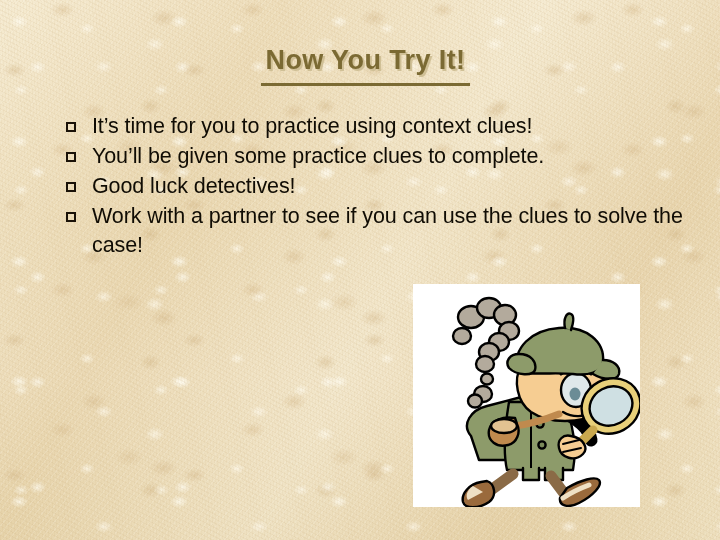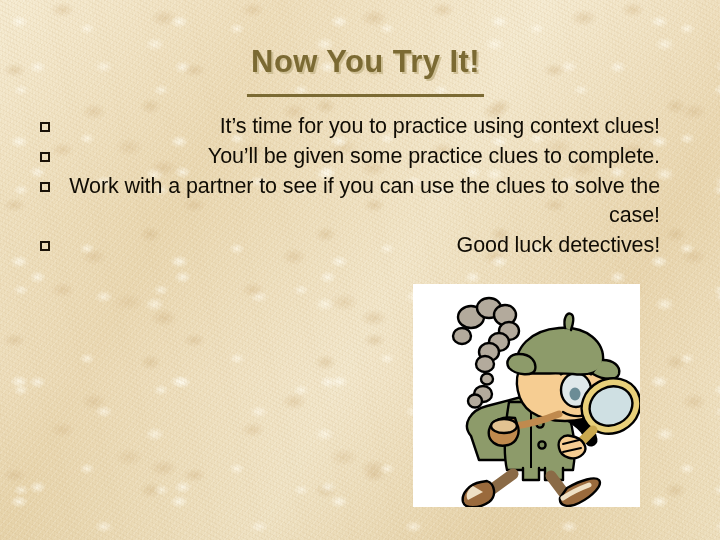--- a/index.html
+++ b/index.html
@@ -50,38 +50,37 @@
   
   #title-block {
     position:absolute;
     left:0; top:46px;
     width:720px;
     text-align:center;
   }
   #title-text {
     display:inline-block;
     font-family:"Liberation Sans", sans-serif;
-    font-size:31px;
+    font-size:27px;
     font-weight:bold;
     letter-spacing:.4px;
     color:#7b6a33;
     text-shadow:2px 2px 0 rgba(205,190,148,.95);
     border-bottom:3px solid #7b6a33;
-    padding:0 4px 15px 4px;
+    padding:0 4px 9px 4px;
     line-height:1.05;
     white-space:nowrap;
     margin-left:11px;
   }
 
   
   #body-block {
     position:absolute;
-    left:40px; top:112px;
+    left:66px; top:112px;
     width:620px;
-    text-align:right;
   }
   .bullet-row {
     display:flex;
     align-items:flex-start;
     margin-bottom:1px;
   }
   .bullet-marker {
     flex:0 0 auto;
     width:10px; height:10px;
     border:2px solid #1a1208;
@@ -124,26 +123,26 @@
       <span class="bullet-text">It’s time for you to practice using context clues!</span>
     </div>
 
     <div class="bullet-row">
       <span class="bullet-marker"></span>
       <span class="bullet-text">You’ll be given some practice clues to complete.</span>
     </div>
 
     <div class="bullet-row">
       <span class="bullet-marker"></span>
+      <span class="bullet-text">Good luck detectives!</span>
+    </div>
+
+    <div class="bullet-row">
+      <span class="bullet-marker"></span>
       <span class="bullet-text">Work with a partner to see if you can use the clues to solve the case!</span>
-    </div>
-
-    <div class="bullet-row">
-      <span class="bullet-marker"></span>
-      <span class="bullet-text">Good luck detectives!</span>
     </div>
 
   </div>
 
   <div id="picture-frame">
     <svg id="detective-svg" viewBox="0 0 227 223" xmlns="http://www.w3.org/2000/svg">
       <rect x="0" y="0" width="227" height="223" fill="#ffffff"></rect>
 
       <g stroke="#000000" stroke-width="2.4" stroke-linejoin="round" stroke-linecap="round">
 

